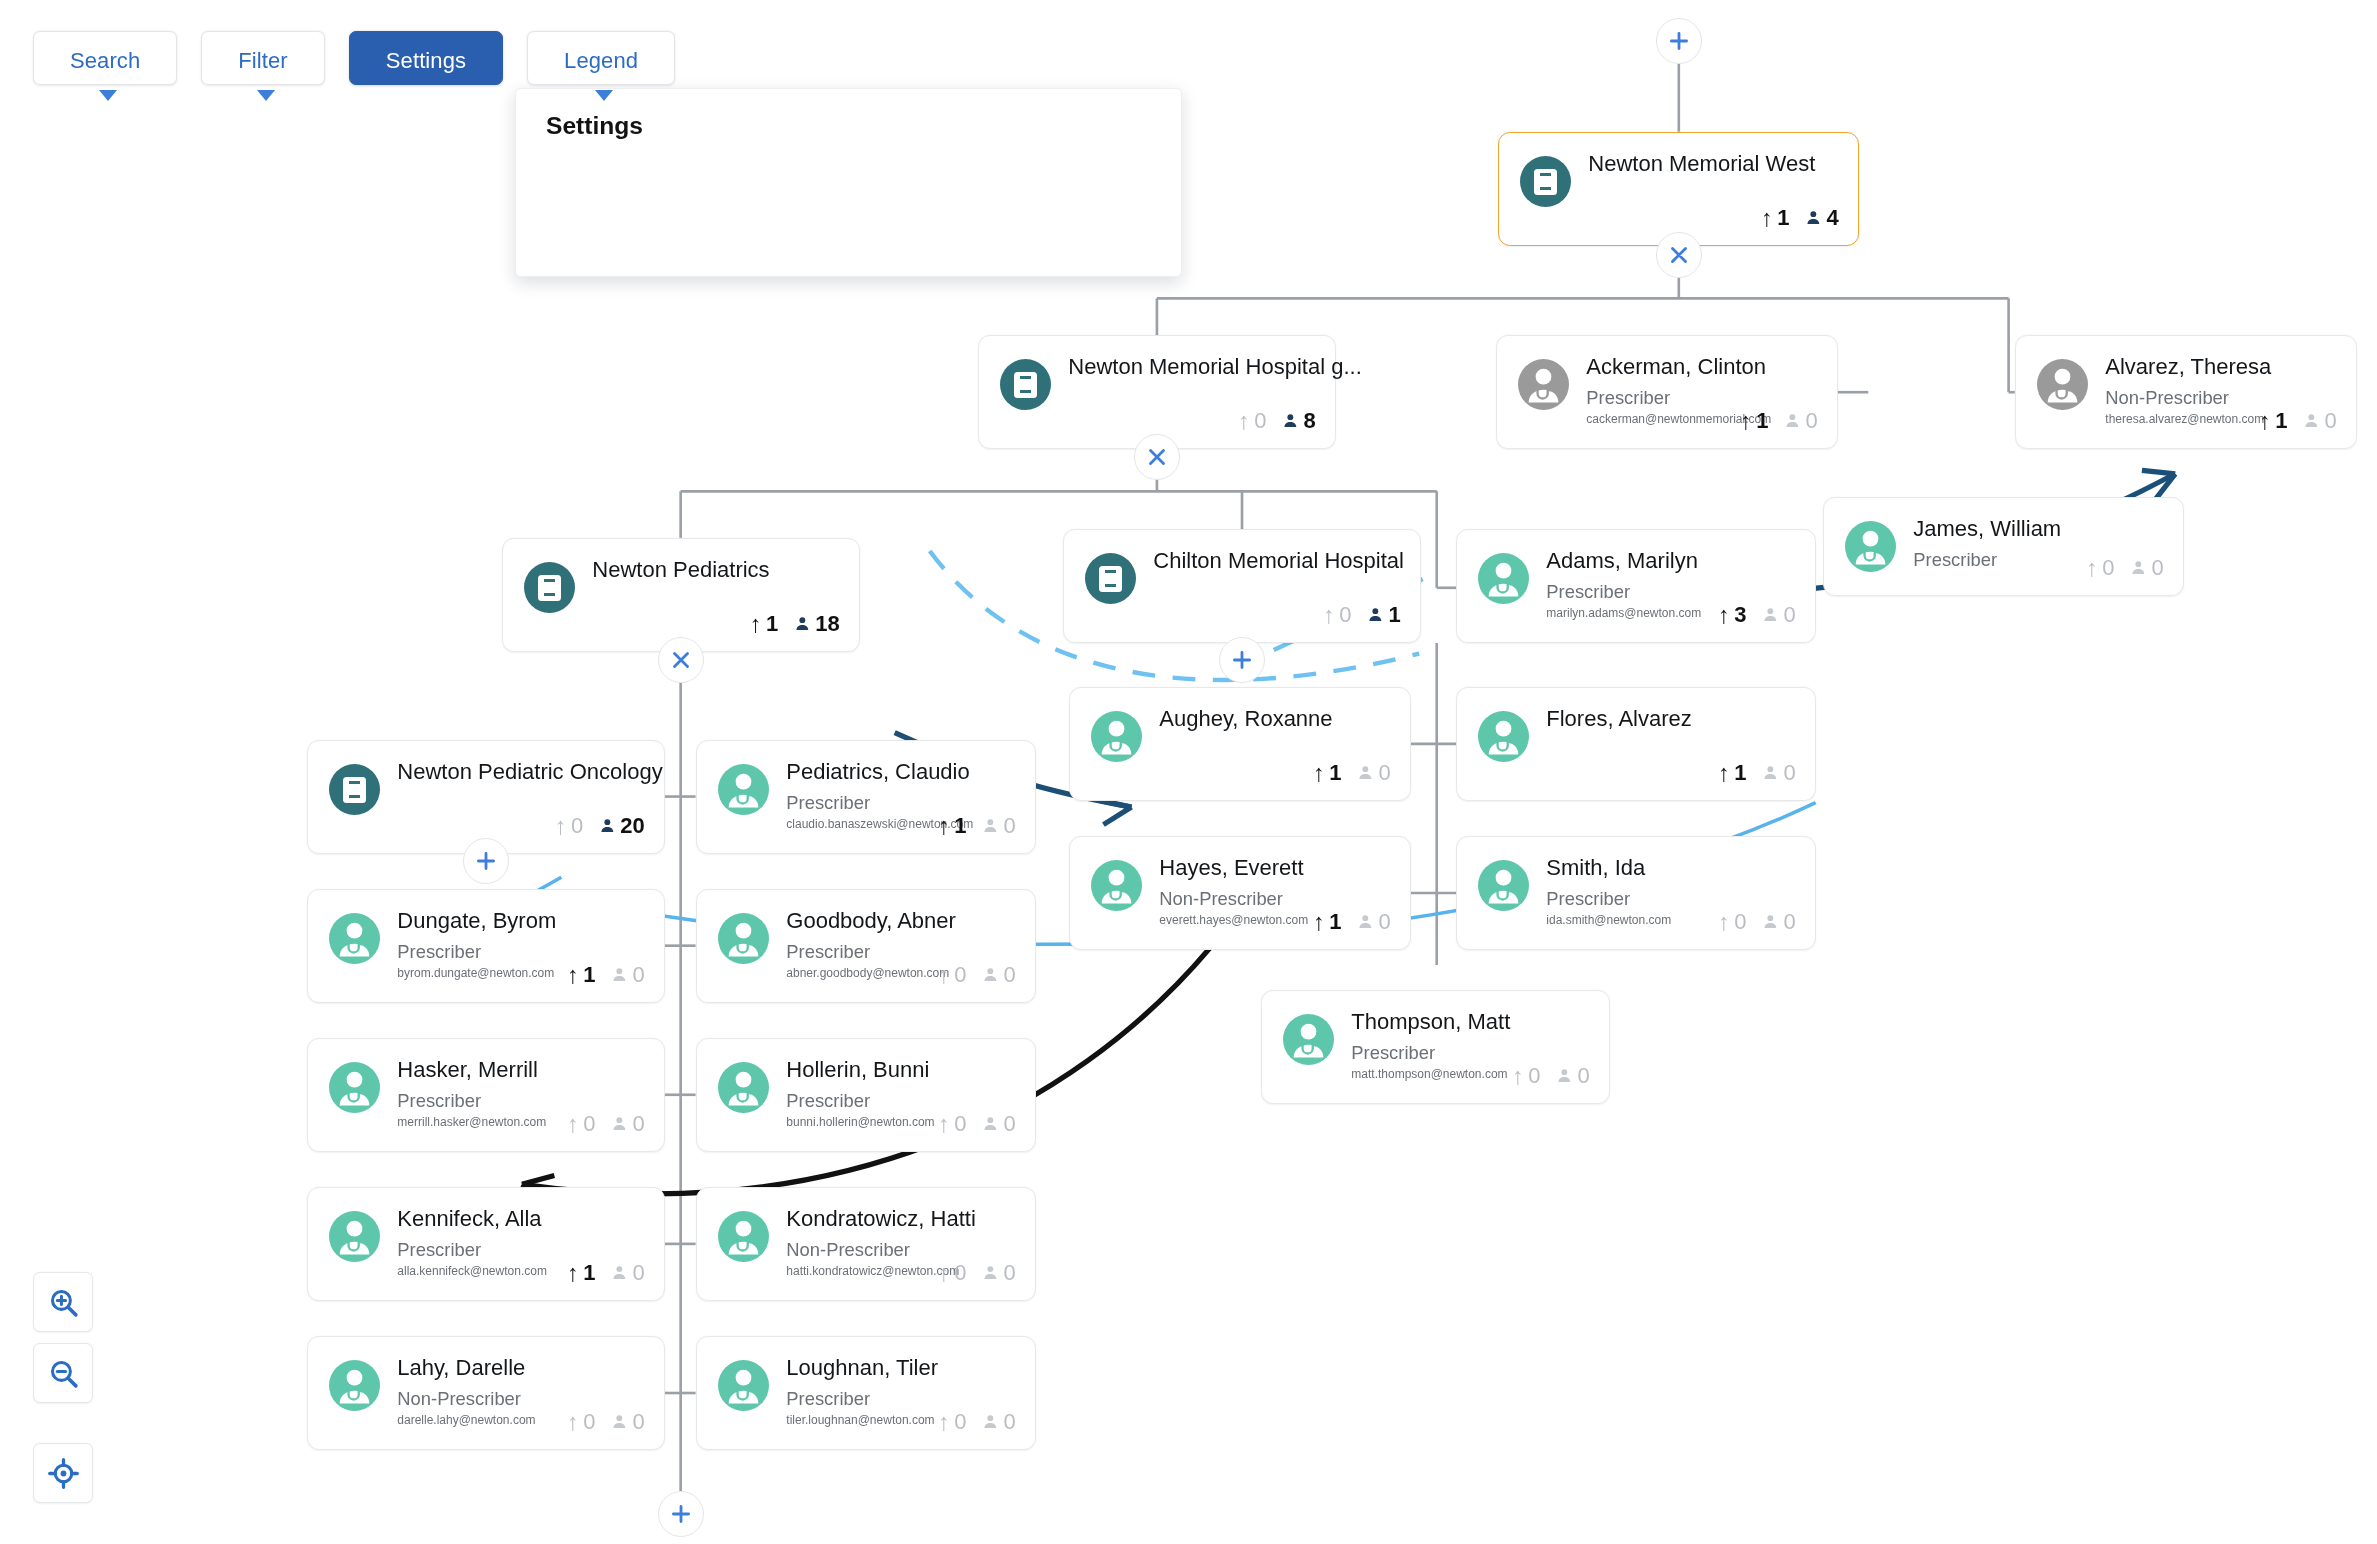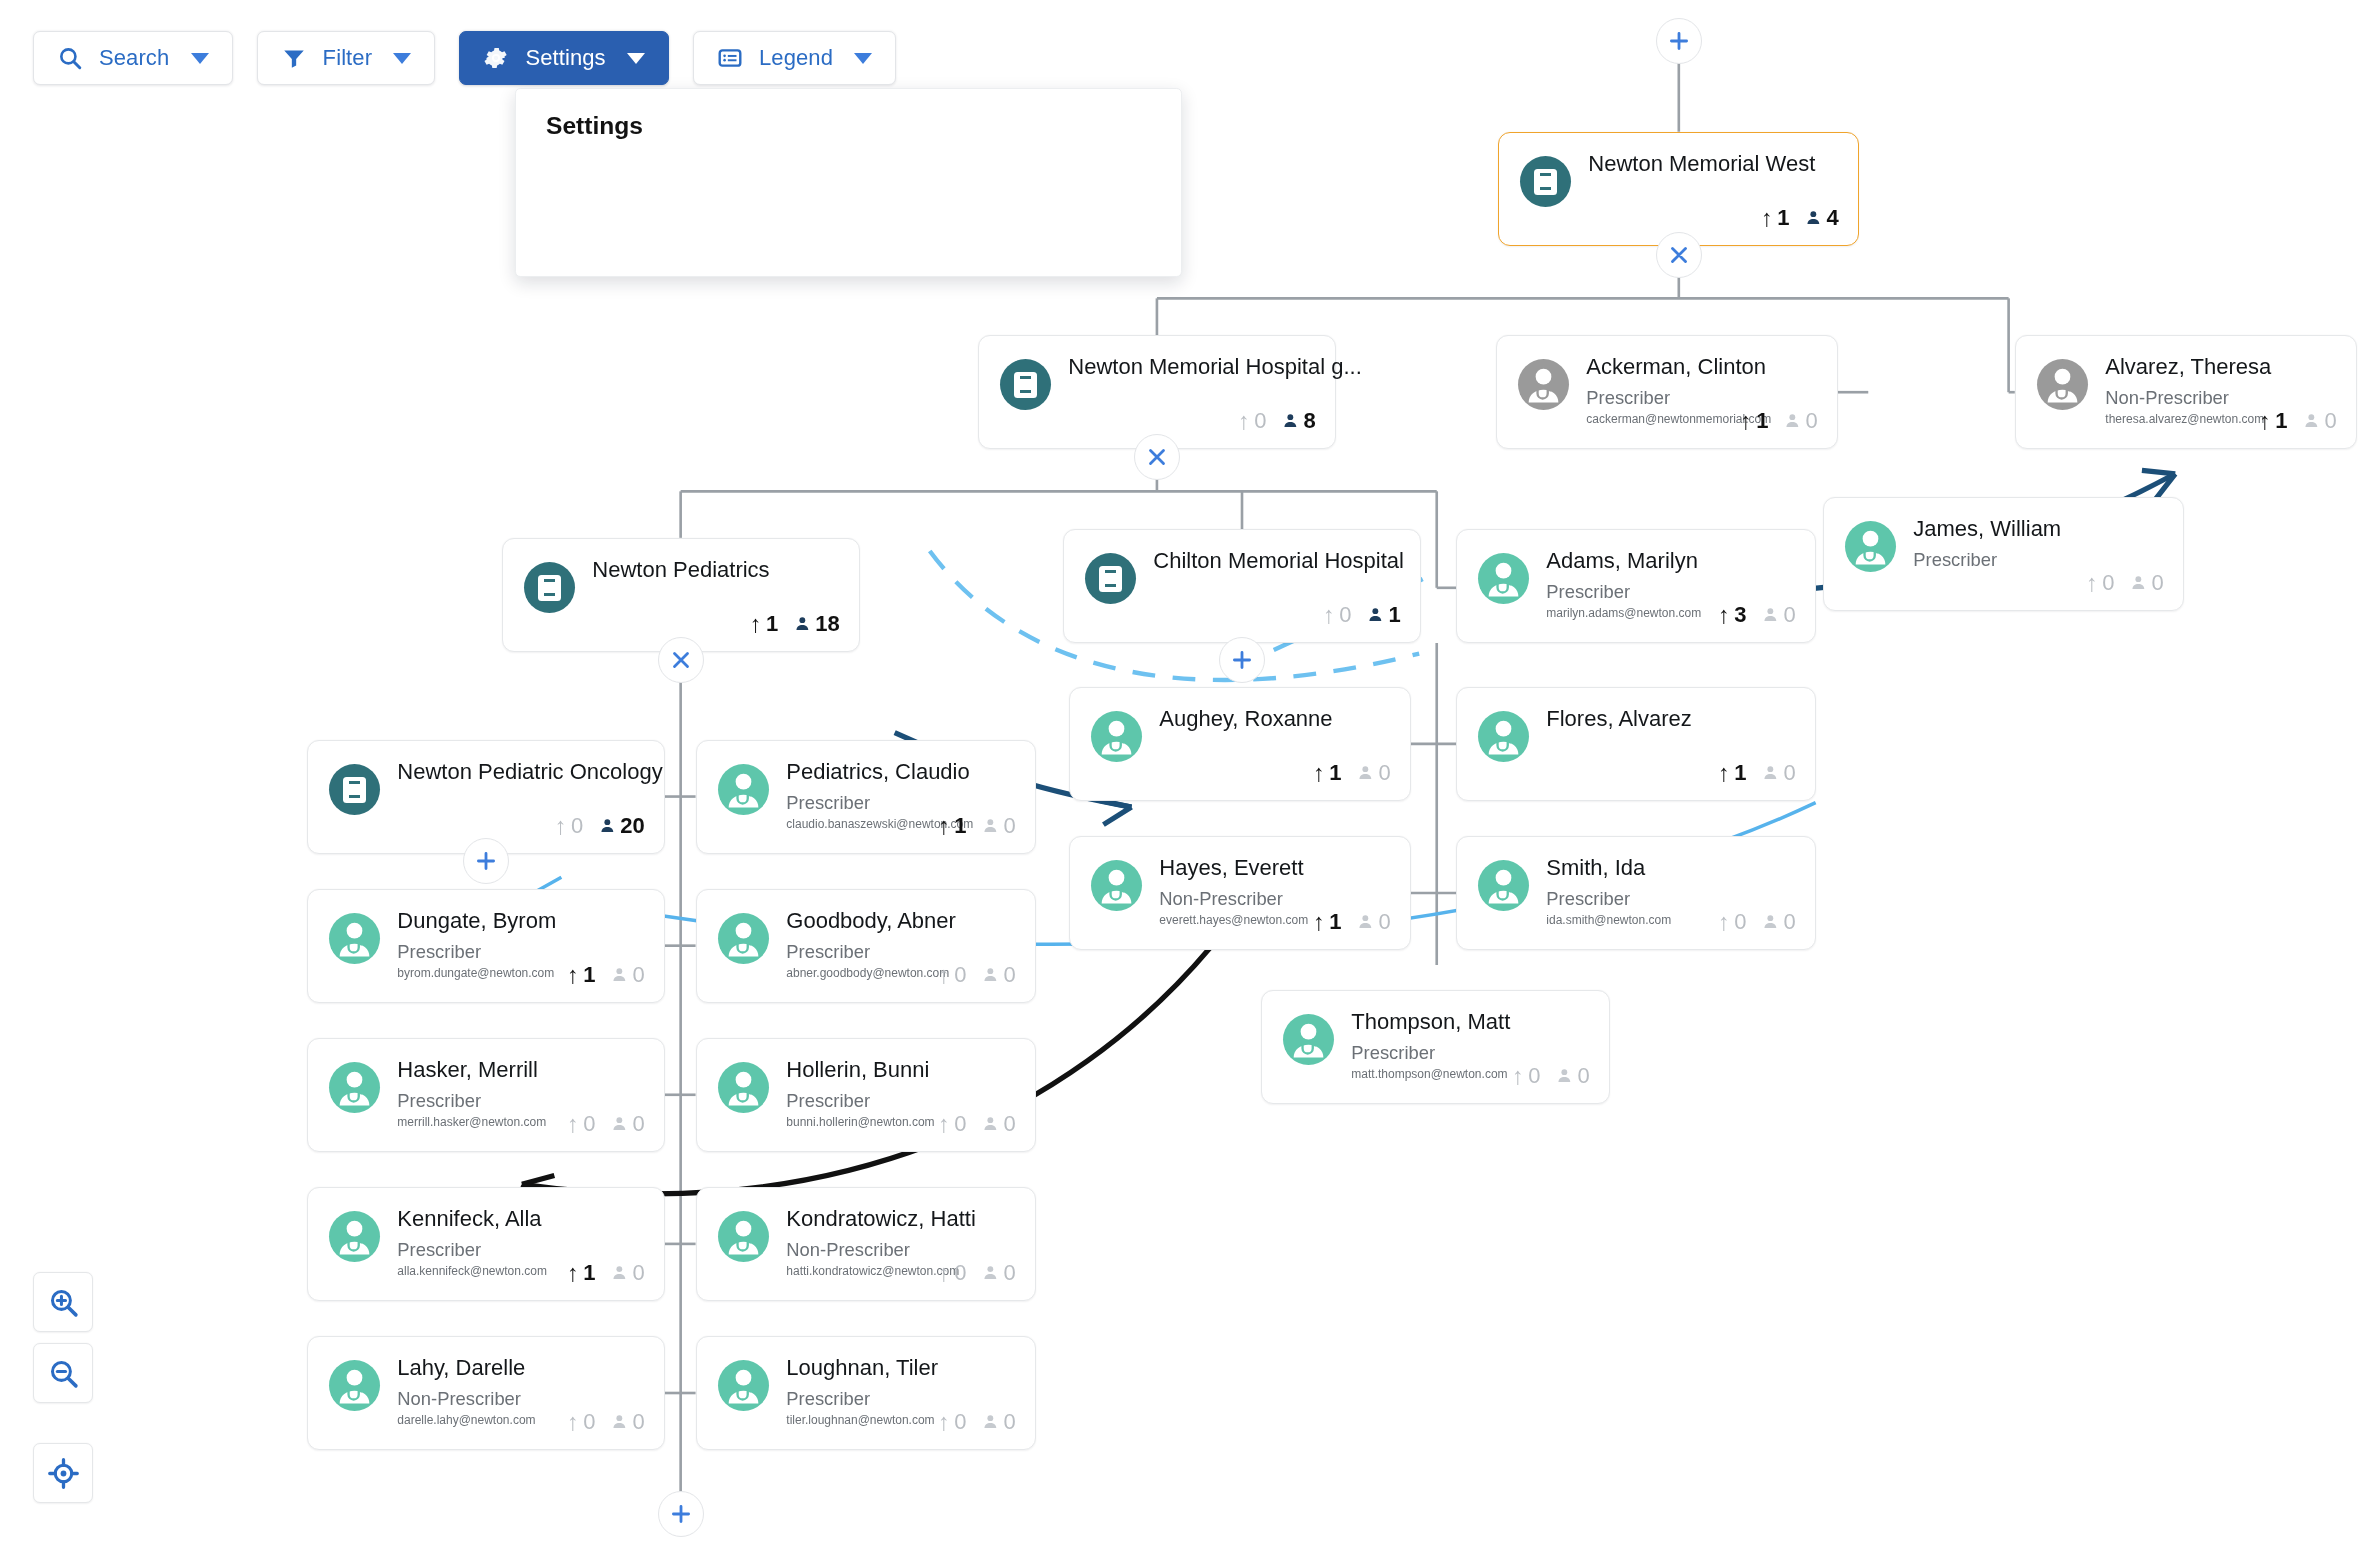--- a/index.html
+++ b/index.html
@@ -12,24 +12,24 @@
   }
   #canvas { position: relative; width: 2377px; height: 1544px; background:#fff; }
 
   
   #edges { position: absolute; left:0; top:0; width:2377px; height:1544px; pointer-events:none; }
 
   
   .toolbar { position:absolute; left:33px; top:31px; display:flex; gap:24px; z-index:40; }
   .tb-btn {
     display:flex; align-items:center; gap:16px;
-    height:54px; padding:0 23px;
+    height:54px; padding:0 36px;
     background:#fff; border:0.9px solid #e3e5e8; border-radius:7px;
     box-shadow:0 0.9px 2.6px rgba(16,24,40,.10);
-    color:#2b6cc4; font-size:22px; cursor:pointer;
+    color:#2b6cc4; font-size:22px; cursor:pointer;flex-direction:column;
   }
   .tb-btn.primary { background:#2a5fb0; border-color:#2a5fb0; color:#fff; box-shadow:0 0.9px 2.6px rgba(16,24,40,.18); }
   .tb-label { font-size:22px; letter-spacing:0.1px; }
   .caret { width:0;height:0;border-left:9.7px solid transparent;border-right:9.7px solid transparent;border-top:11.4px solid #3d7ddc; margin-left:5.3px;}
   .tb-btn.primary .caret { border-top-color:#fff; }
   .tb-ico { width:26px;height:26px;display:block; }
 
   
   .settings-panel {
     position:absolute; left:515px; top:88px; width:667px; height:189px;
@@ -365,21 +365,21 @@
         <span class="stat off" style="margin-left:8.8px">
           <svg class="person-ico" viewBox="0 0 24 24">
   <circle cx="12" cy="7" r="4.2" fill="#c6cacf"></circle>
                 <path d="M3.5 21c0-4.4 3.8-7.2 8.5-7.2S20.5 16.6 20.5 21z" fill="#c6cacf"></path>
               </svg>
           <span class="num">0</span>
         </span>
       </div>
     </div>
       </div>
-      <div class="node" style="left: 1823px; top: 497px; width: 361px; height: 114px;">
+      <div class="node" style="left: 1823px; top: 497px; width: 361px; height: 99px;">
     <div class="node-inner">
       <span class="avatar hcp">
             <svg viewBox="0 0 24 24" style="width:51px;height:51px;display:block">
          <circle cx="12" cy="8.3" r="3.7" fill="#fff"></circle>
          <path d="M5 20.5c0-3.6 3.1-6 7-6s7 2.4 7 6z" fill="#fff"></path>
          <path d="M9.2 13.4v2.8a2.4 2.4 0 004.8 0v-1.6" stroke="#5ec6ab" stroke-width="1.1" fill="none"></path>
          <circle cx="15.2" cy="14.2" r="1.1" fill="#5ec6ab"></circle>
        </svg>
           </span>
       <div class="node-text">

